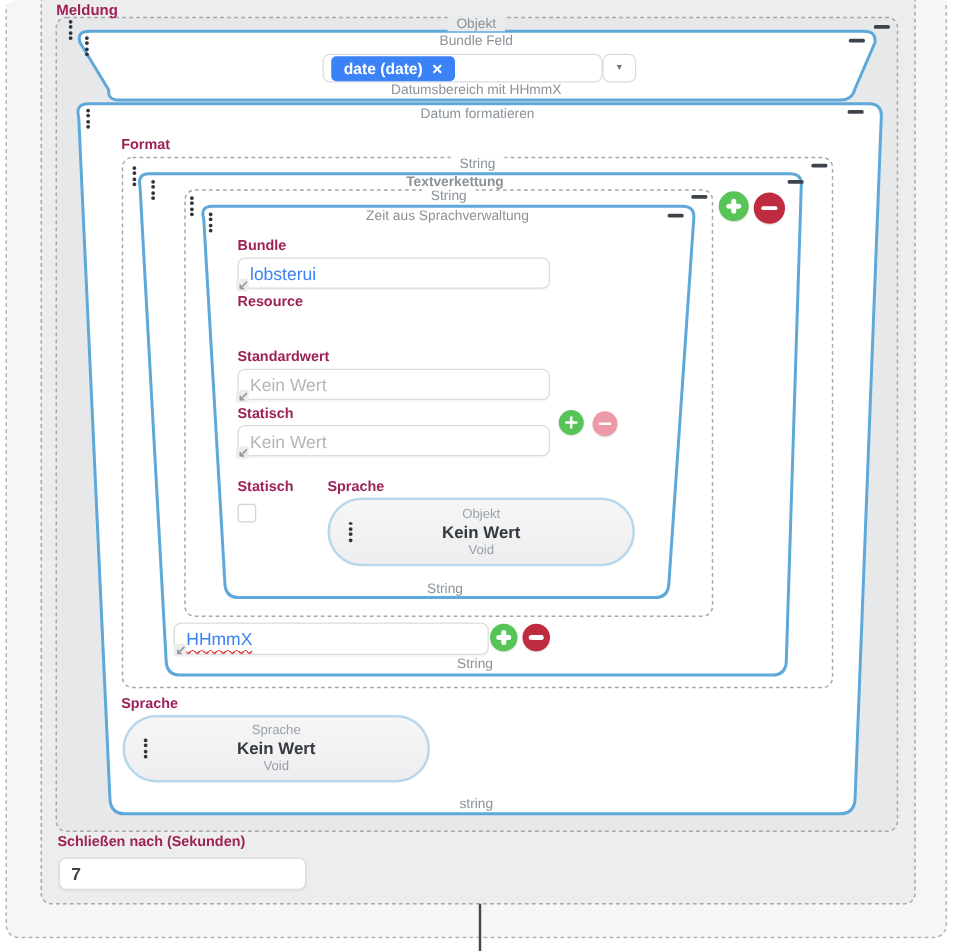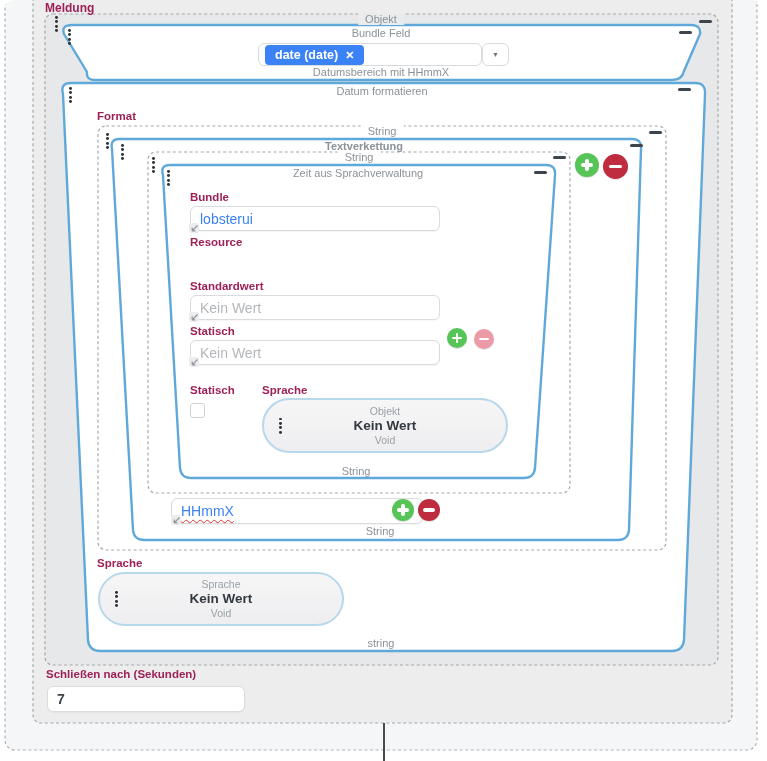--- a/index.html
+++ b/index.html
@@ -17,21 +17,21 @@
   .dots{display:flex;flex-direction:column;gap:1.7px;cursor:grab;}
   .dots i{width:2.8px;height:2.8px;border-radius:50%;background:#30373d;}
   .field{position:absolute;z-index:2;}
   .inp{
     width:100%;height:100%;box-sizing:border-box;background:#fff;
     border:1px solid #d9dbdd;border-radius:6px;padding:0 9px;
     font-family:"Liberation Sans",sans-serif;font-size:14px;color:#3b82f6;
     box-shadow:0 1px 1px rgba(0,0,0,0.04);outline:none;
   }
   .inp::placeholder{color:#b4b7ba;}
-  .inp-div{display:flex;align-items:center;margin-left:32px;}
+  .inp-div{display:flex;align-items:center;}
   .wavy{text-decoration:underline;text-decoration-style:wavy;text-decoration-color:#e03131;text-underline-offset:3px;text-decoration-thickness:1px;}
   .grip{
     position:absolute;left:-1px;bottom:-2px;width:10px;height:10px;
     background:#ececec;border-radius:2px;display:flex;align-items:center;justify-content:center;
   }
   .cbtn{position:absolute;z-index:3;border-radius:50%;cursor:pointer;box-shadow:0 1px 1px rgba(0,0,0,0.12);}
   .cbtn:before,.cbtn.plus:after{content:"";position:absolute;background:#fff;border-radius:2px;}
   .cbtn:before{left:24%;right:24%;top:43%;bottom:43%;}
   .cbtn.plus:after{top:24%;bottom:24%;left:43%;right:43%;}
   .green{background:#56c456;}

